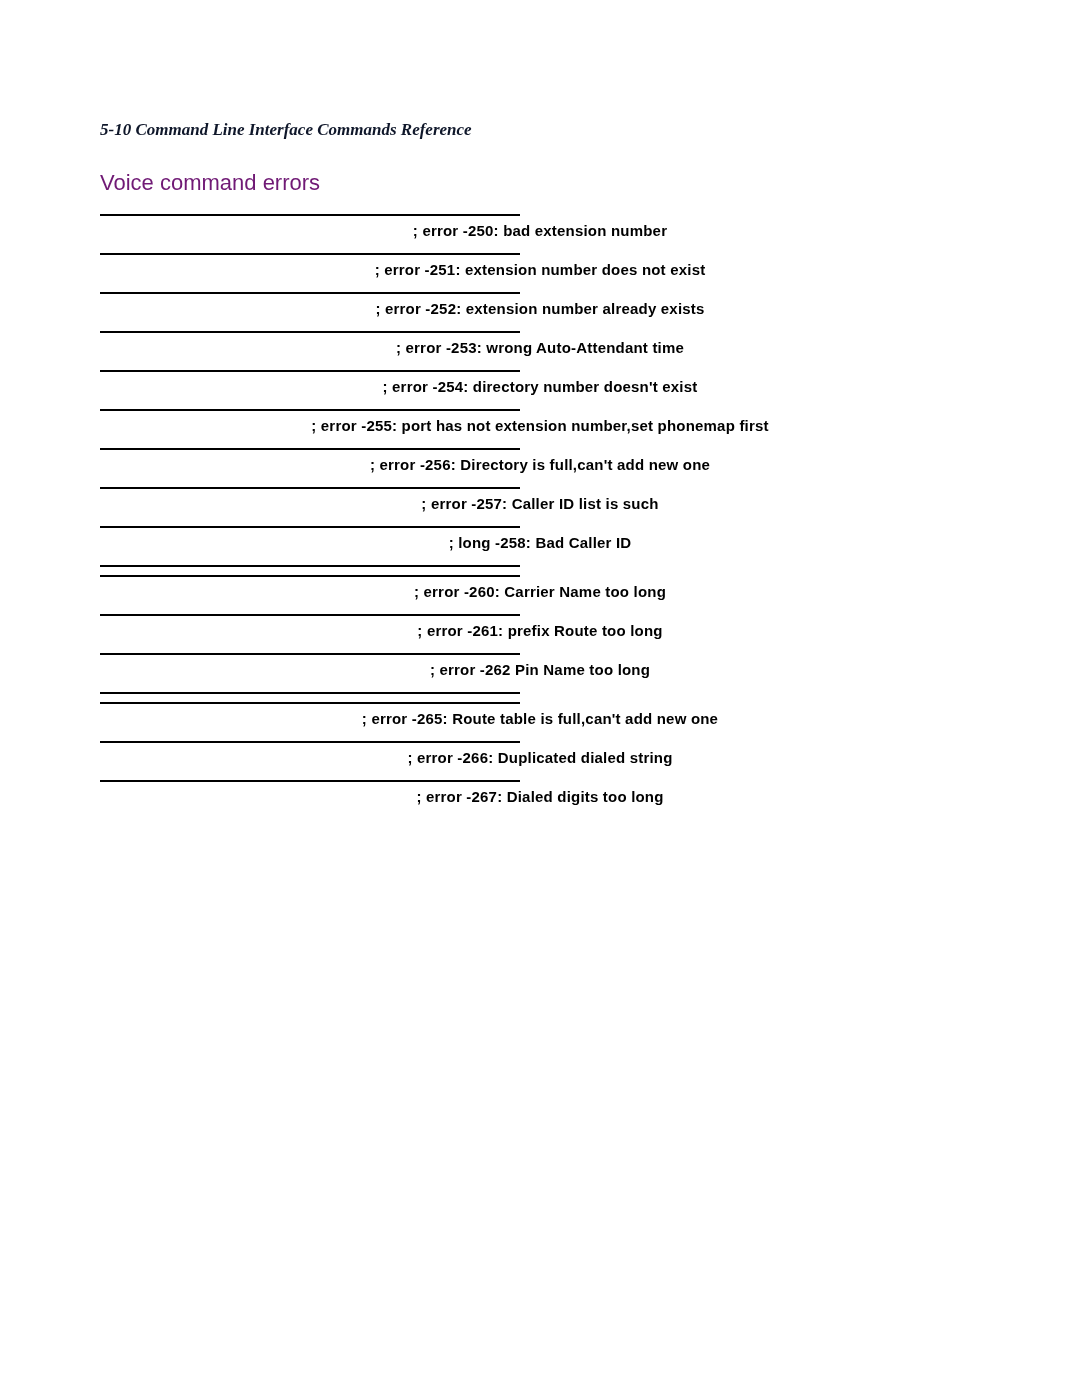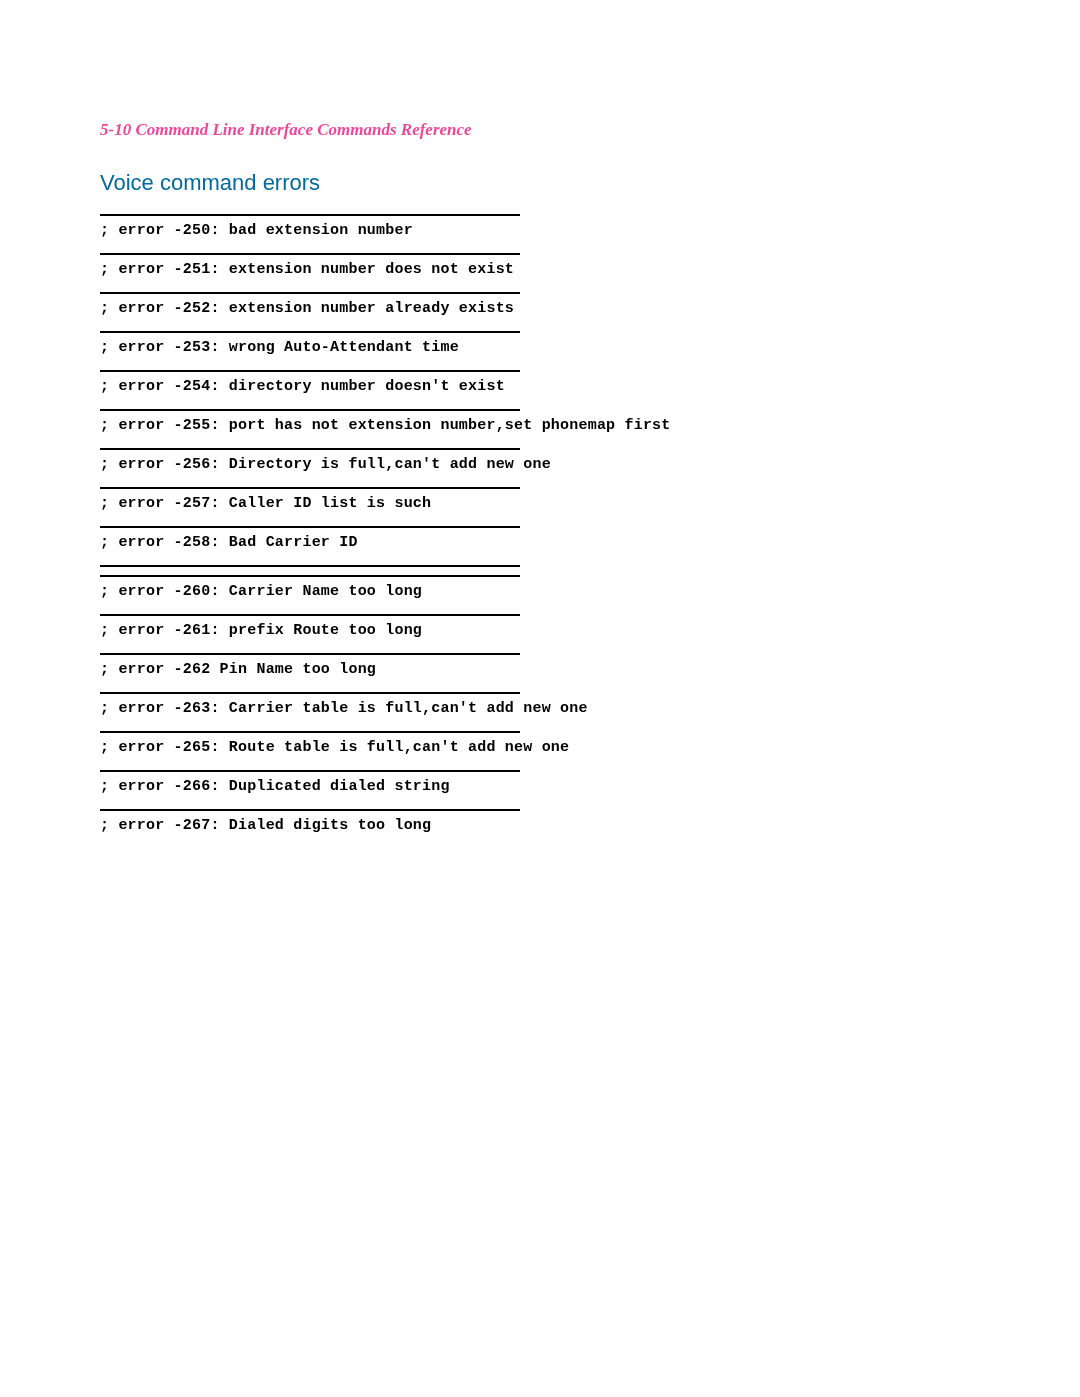--- a/index.html
+++ b/index.html
@@ -11,49 +11,50 @@
     height: 1397px;
     position: relative;
   }
   .page {
     padding: 120px 100px 0 100px;
   }
   .page-header {
     font-style: italic;
     font-weight: bold;
     font-size: 17px;
-    color: #ec4899;
+    color: #0f172a;
     margin-bottom: 30px;
     font-family: Georgia, 'Times New Roman', serif;
   }
   .section-title {
-    color: #0369a1;
+    color: #701a75;
     font-size: 22px;
     font-weight: 400;
     font-family: Arial, Helvetica, sans-serif;
     margin-bottom: 18px;
   }
   .error-list {
   }
   .error-block {
     margin-bottom: 8px;
   }
   .divider {
     border: none;
     border-top: 2px solid #000;
     width: 420px;
     margin: 0 0 6px 0;
   }
   .error-line {
-    font-family: Liberation Mono, monospace;
+    font-family: Liberation Sans, sans-serif;
     font-weight: bold;
     font-size: 15px;
     letter-spacing: 0.2px;
     white-space: pre;
     margin-bottom: 14px;
+    text-align: center;
   }
 </style>
 </head>
 <body>
 
 <div class="page">
   <div class="page-header">5-10  Command Line Interface Commands Reference</div>
   <div class="section-title">Voice command errors</div>
 
   <div class="error-list">
@@ -84,40 +85,39 @@
     <div class="error-block">
       <hr class="divider">
       <div class="error-line">; error -256: Directory is full,can't add new one</div>
     </div>
     <div class="error-block">
       <hr class="divider">
       <div class="error-line">; error -257: Caller ID list is such</div>
     </div>
     <div class="error-block">
       <hr class="divider">
-      <div class="error-line">; error -258: Bad Carrier ID</div>
+      <div class="error-line">; long -258: Bad Caller ID</div>
     </div>
     <div class="error-block">
       <hr class="divider">
     </div>
     <div class="error-block">
       <hr class="divider">
       <div class="error-line">; error -260: Carrier Name too long</div>
     </div>
     <div class="error-block">
       <hr class="divider">
       <div class="error-line">; error -261: prefix Route too long</div>
     </div>
     <div class="error-block">
       <hr class="divider">
       <div class="error-line">; error -262 Pin Name too long</div>
     </div>
     <div class="error-block">
       <hr class="divider">
-      <div class="error-line">; error -263: Carrier table is full,can't add new one</div>
     </div>
     <div class="error-block">
       <hr class="divider">
       <div class="error-line">; error -265: Route table is full,can't add new one</div>
     </div>
     <div class="error-block">
       <hr class="divider">
       <div class="error-line">; error -266: Duplicated dialed string</div>
     </div>
     <div class="error-block">

